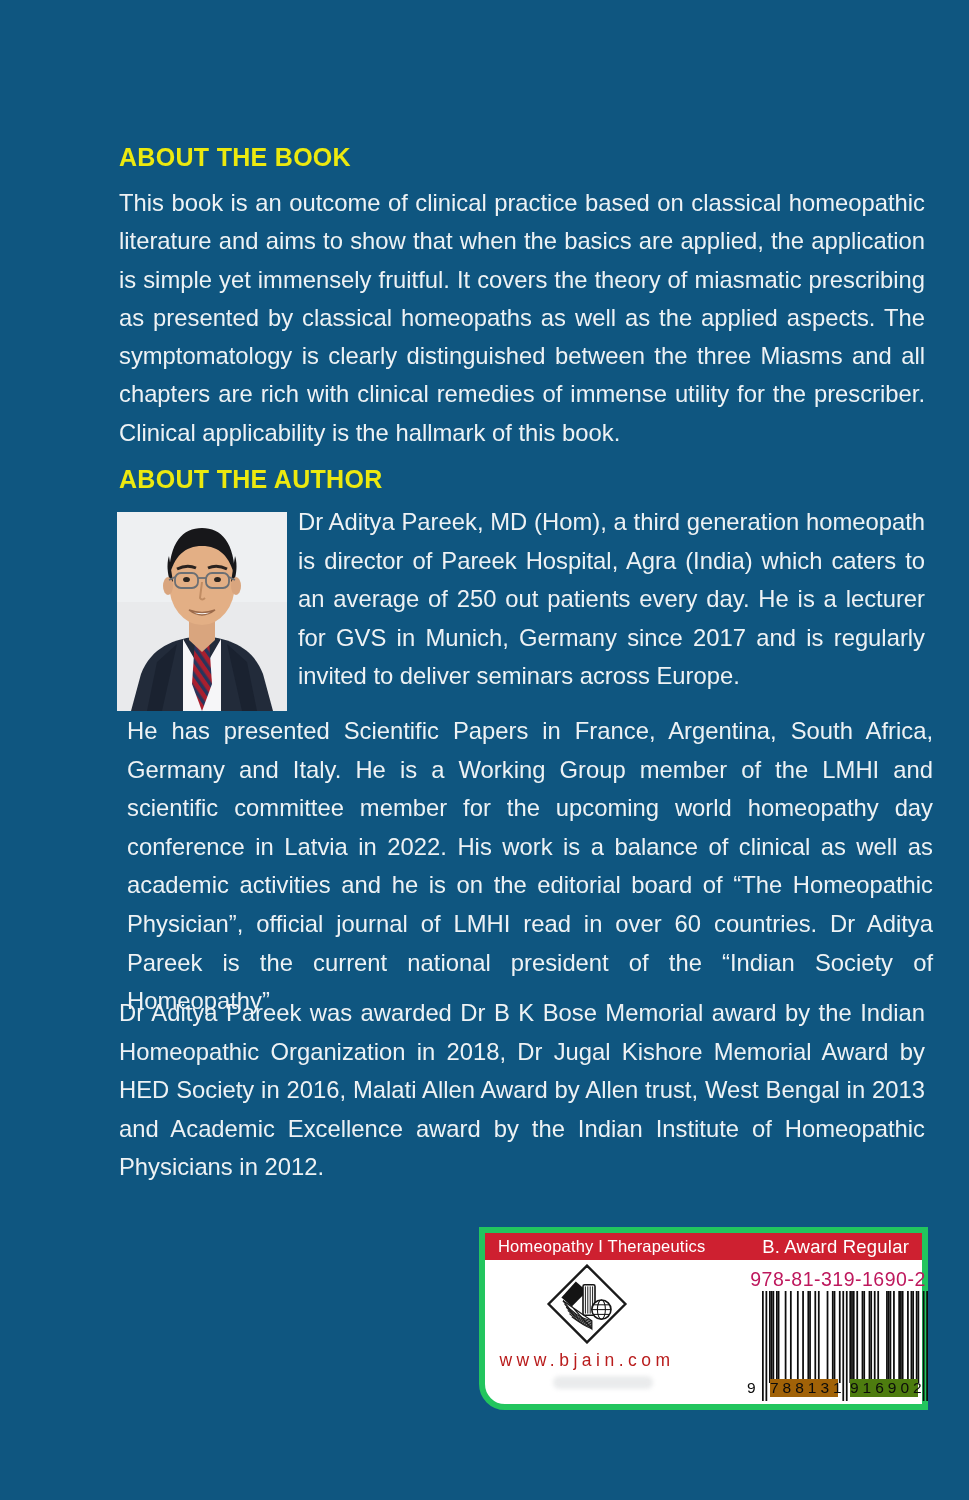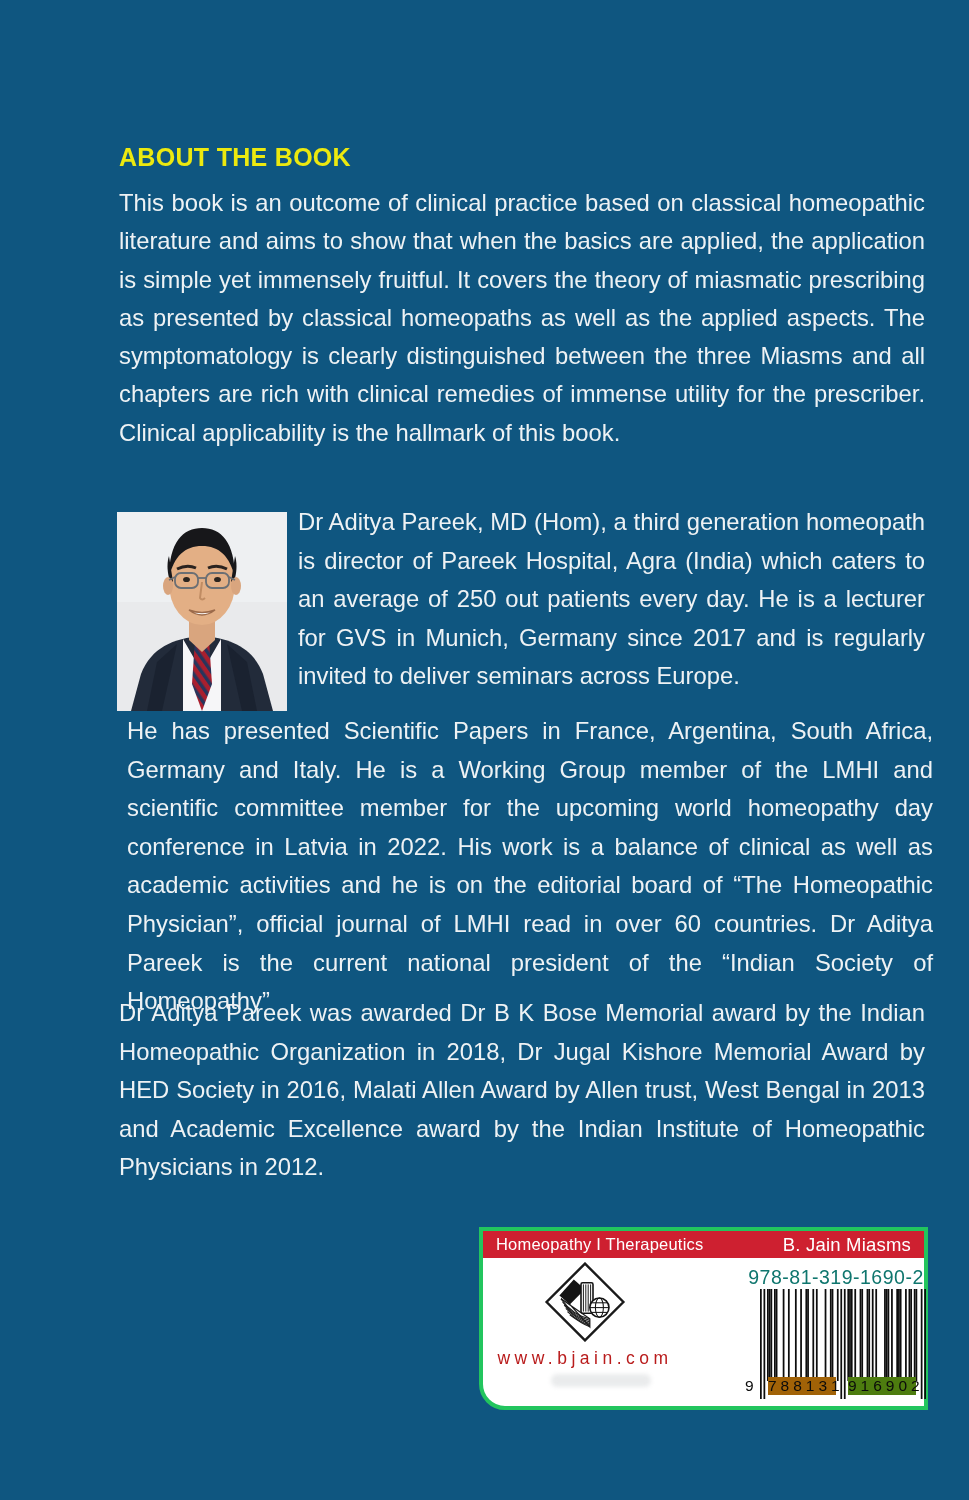--- a/index.html
+++ b/index.html
@@ -18,60 +18,61 @@
   #about-book-body{left:119px;top:184px;width:806px;}
   #about-author-heading{left:119px;top:465px;}
   #author-photo{position:absolute;left:117px;top:512px;width:170px;height:199px;display:block;}
   #author-intro{left:298px;top:503px;width:627px;line-height:38.6px;}
   #author-bio{left:127px;top:712px;width:806px;line-height:38.6px;}
   #author-awards{left:119px;top:994px;width:806px;line-height:38.6px;}
 
   
   #publisher-label{
     position:absolute;left:479px;top:1227px;width:449px;height:183px;background:#ffffff;
-    border:4px solid #22c55e;border-radius:0 0 0 26px;box-sizing:border-box;
+    border:6px solid #22c55e;border-radius:0 0 0 26px;box-sizing:border-box;
   }
   #label-header{
     position:absolute;left:0;top:0;width:100%;height:27px;background:#ce2030;
     display:flex;align-items:center;justify-content:space-between;
     padding:0 13px;box-sizing:border-box;color:#ffffff;
   }
   #label-category{font-size:16.5px;letter-spacing:.2px;}
   #label-edition{font-size:18.5px;letter-spacing:.2px;}
   #bjain-logo{position:absolute;left:60px;top:31px;width:84px;height:80px;}
   #website{
     position:absolute;left:10px;top:117px;width:184px;text-align:center;
     font-size:17.5px;letter-spacing:4.5px;color:#b91c1c;font-weight:500;white-space:nowrap;
   }
   #smudge{
     position:absolute;left:68px;top:143px;width:100px;height:13px;background:#8e959b;
     opacity:.18;filter:blur(2px);border-radius:6px;
   }
   #isbn-text{
     position:absolute;left:262px;top:35px;width:182px;text-align:center;
-    font-size:19.5px;color:#0f766e;letter-spacing:.5px;white-space:nowrap;
+    font-size:19.5px;color:#be185d;letter-spacing:.5px;white-space:nowrap;
   }
   #barcode{position:absolute;left:277px;top:58px;width:166px;height:110px;}
   #bc-svg{position:absolute;left:0;top:0;width:166px;height:110px;}
   .bc-digits span{
     position:absolute;top:88px;font-size:15.5px;color:#0b0b0b;font-weight:500;
   }
   #bc-lead{left:-15px;}
   #bc-g1{left:8px;width:68px;text-align:center;letter-spacing:4px;background:#a16207;}
   #bc-g2{left:88px;width:68px;text-align:center;letter-spacing:4px;background:#4d7c0f;}
 </style>
 </head>
 <body>
 
 <div class="page">
 
   <div class="h-yellow" id="about-book-heading">ABOUT THE BOOK</div>
 
   <div class="para" id="about-book-body">This book is an outcome of clinical practice based on classical homeopathic literature and aims to show that when the basics are applied, the application is simple yet immensely fruitful. It covers the theory of miasmatic prescribing as presented by classical homeopaths as well as the applied aspects. The symptomatology is clearly distinguished between the three Miasms and all chapters are rich with clinical remedies of immense utility for the prescriber. Clinical applicability is the hallmark of this book.</div>
 
+  <div class="h-yellow" id="about-author-heading">ABOUT THE AUTHOR</div>
 
   <svg id="author-photo" viewBox="0 0 170 199" xmlns="http://www.w3.org/2000/svg">
     <rect x="0" y="0" width="170" height="199" fill="#e9eaec"></rect>
     <rect x="0" y="0" width="170" height="90" fill="#eef0f2"></rect>
 
     <path d="M14,199 L24,162 C34,136 56,126 85,124 C114,126 136,136 146,162 L156,199 Z" fill="#222b3a"></path>
     <path d="M60,132 L45,199 L30,199 L40,150 Z" fill="#1a2230"></path>
     <path d="M110,132 L125,199 L140,199 L130,150 Z" fill="#1a2230"></path>
 
     <path d="M66,127 L85,160 L104,127 L104,199 L66,199 Z" fill="#f6f6f8"></path>
@@ -114,21 +115,21 @@
   <div class="para" id="author-intro">Dr Aditya Pareek, MD (Hom), a third generation homeopath is director of Pareek Hospital, Agra (India) which caters to an average of 250 out patients every day. He is a lecturer for GVS in Munich, Germany since 2017 and is regularly invited to deliver seminars across Europe.</div>
 
   <div class="para" id="author-bio">He has presented Scientific Papers in France, Argentina, South Africa, Germany and Italy. He is a Working Group member of the LMHI and scientific committee member for the upcoming world homeopathy day conference in Latvia in 2022. His work is a balance of clinical as well as academic activities and he is on the editorial board of “The Homeopathic Physician”, official journal of LMHI read in over 60 countries. Dr Aditya Pareek is the current national president of the “Indian Society of Homeopathy”</div>
 
   <div class="para" id="author-awards">Dr Aditya Pareek was awarded Dr B K Bose Memorial award by the Indian Homeopathic Organization in 2018, Dr Jugal Kishore Memorial Award by HED Society in 2016, Malati Allen Award by Allen trust, West Bengal in 2013 and Academic Excellence award by the Indian Institute of Homeopathic Physicians in 2012.</div>
 
   <div id="publisher-label">
 
     <div id="label-header">
       <span id="label-category">Homeopathy I Therapeutics</span>
-      <span id="label-edition">B. Jain Miasms</span>
+      <span id="label-edition">B. Award Regular</span>
     </div>
 
     <svg id="bjain-logo" viewBox="0 0 100 100" xmlns="http://www.w3.org/2000/svg">
       <polygon points="50,2 98,50 50,98 2,50" fill="#ffffff" stroke="#1a1a1a" stroke-width="3"></polygon>
 
       <path d="M18,42 L36,22 L50,34 L31,53 Z" fill="#141414"></path>
 
       <g stroke="#1a1a1a" stroke-width="1.4" fill="none">
         <path d="M20,46 C30,60 42,68 56,71"></path>
         <path d="M22,50 C31,62 43,70 56,73"></path>

